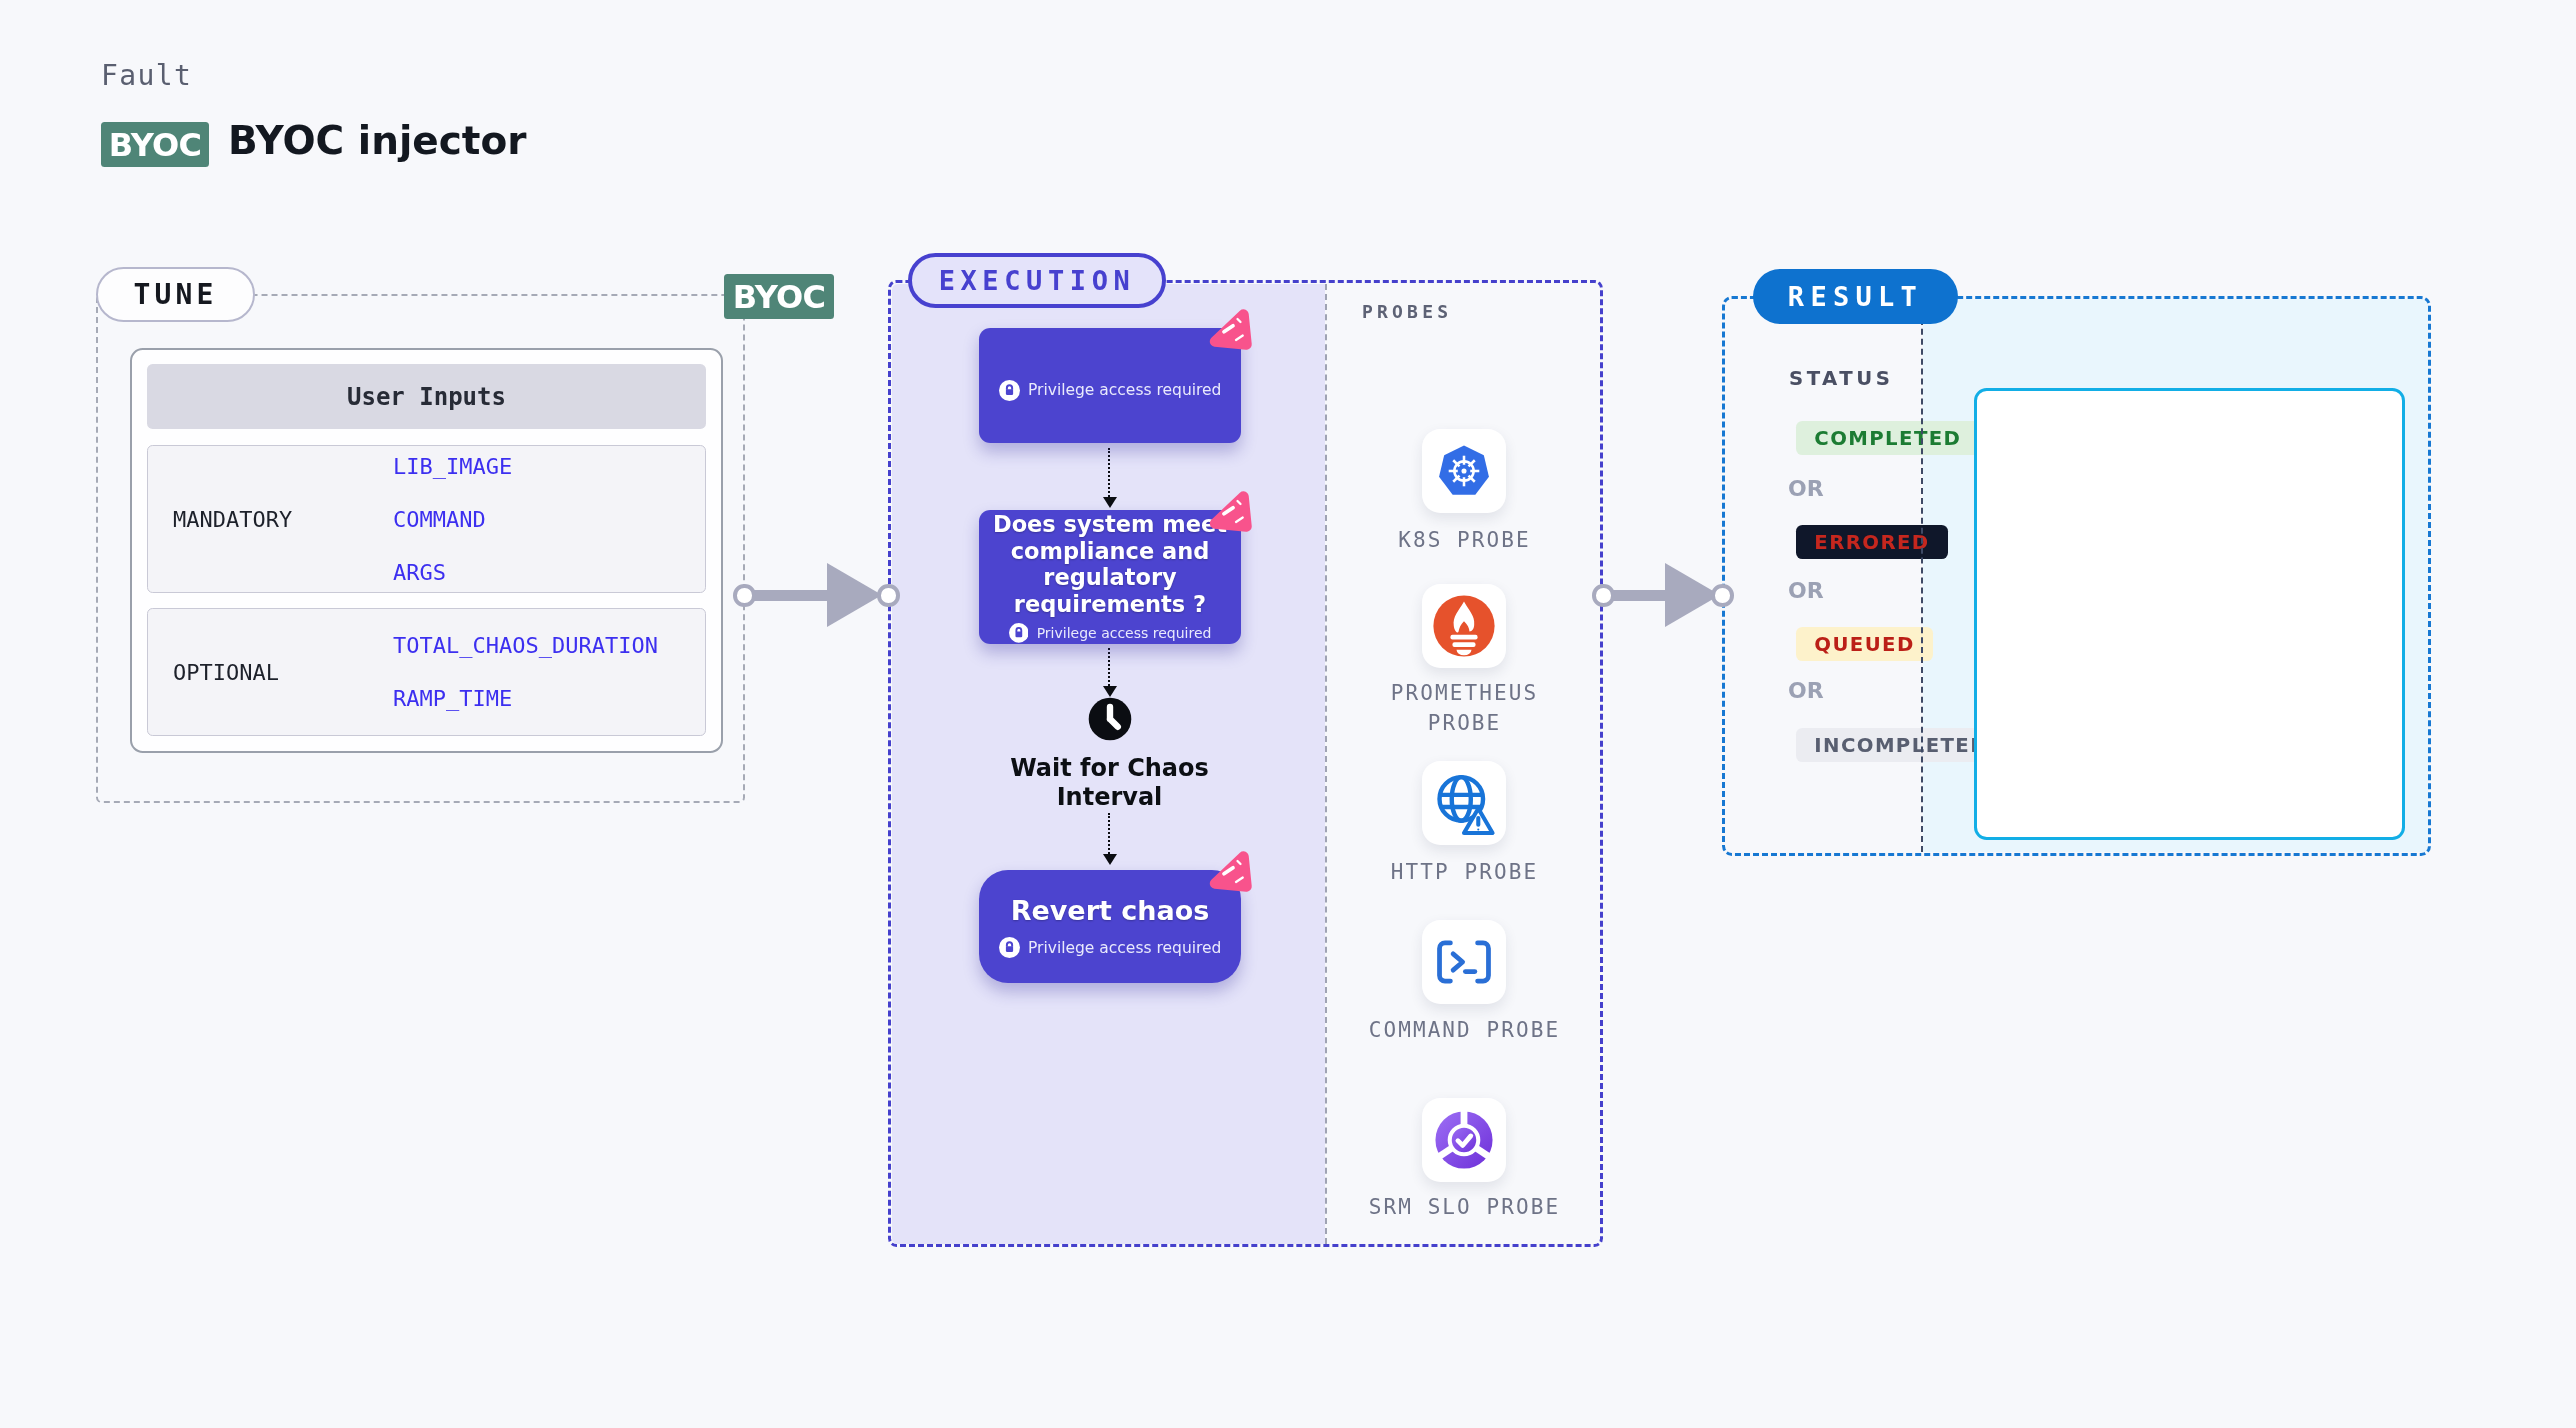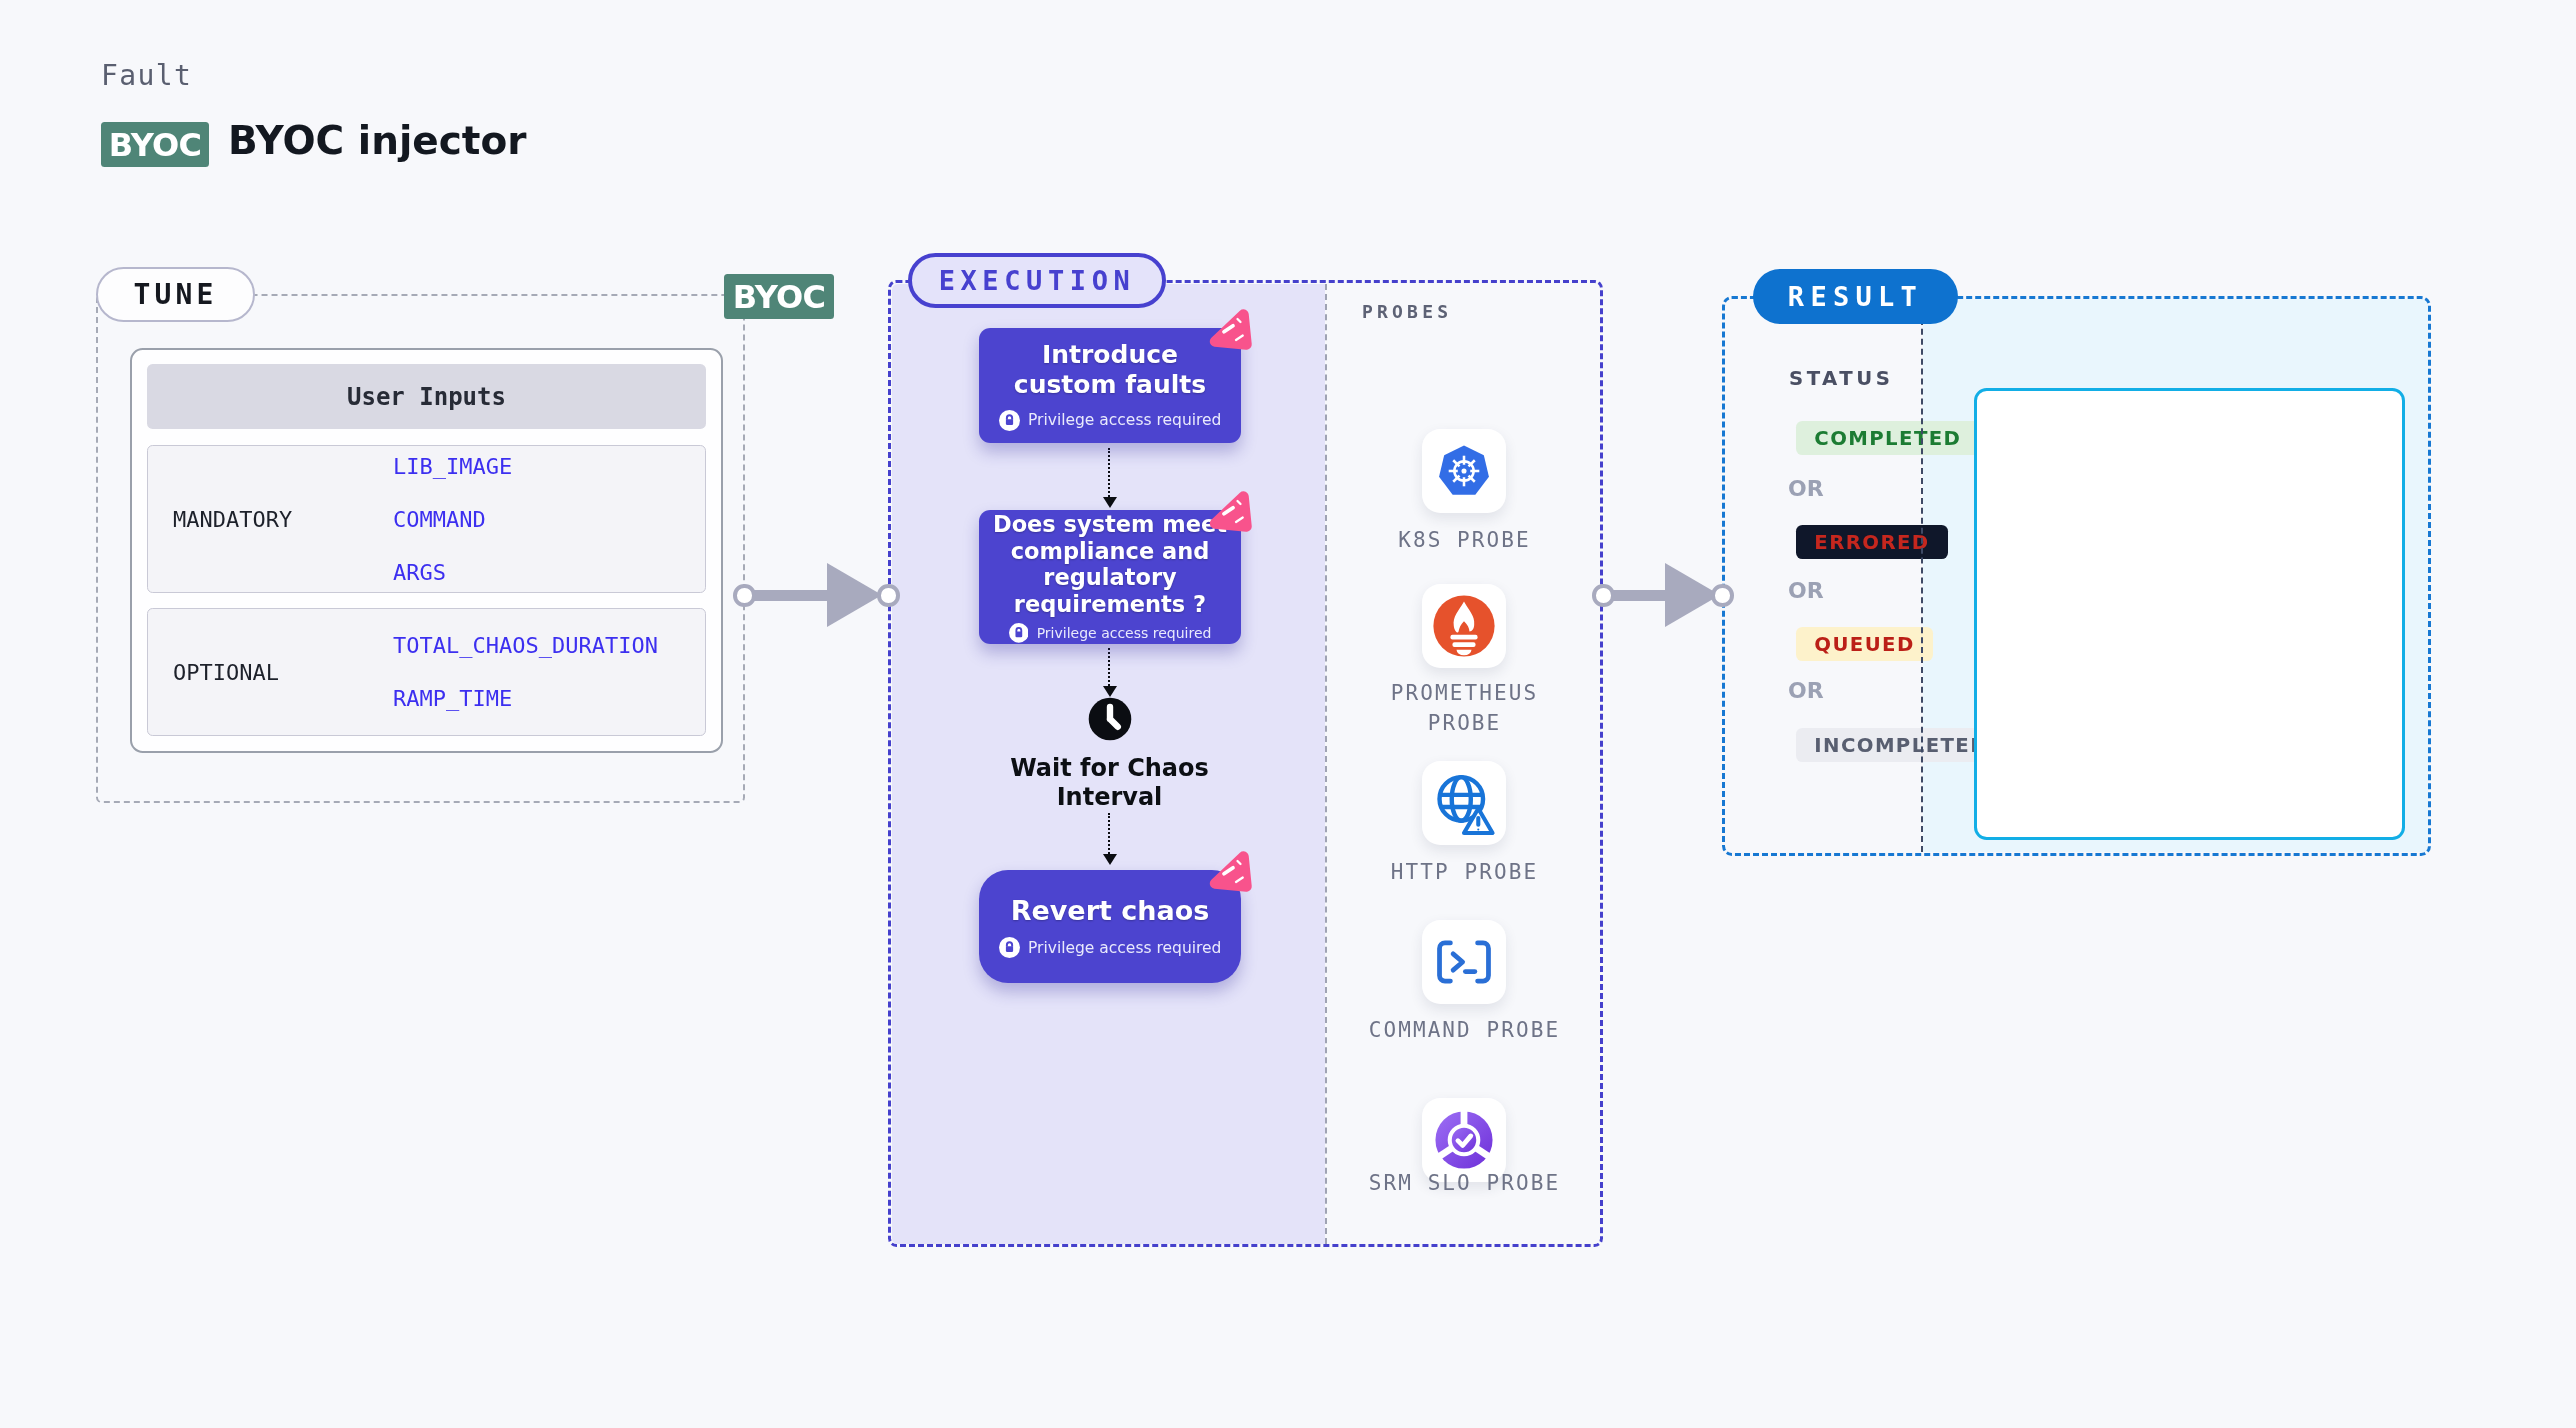--- a/index.html
+++ b/index.html
@@ -186,21 +186,20 @@
   <div class="abs exec-divider"></div>
   <div class="pill mono pill-exec">EXECUTION</div>
 
   <div class="node" style="top:328px; height:115px;">
     <svg class="node-pin" viewBox="0 0 64 64">
       <path d="M12 46 L50 10 L54 50 Z" fill="#f8538c" stroke="#f8538c" stroke-width="14" stroke-linejoin="round"></path>
       <line x1="24" y1="33" x2="36" y2="25" stroke="#ffffff" stroke-width="5" stroke-linecap="round"></line>
       <line x1="40" y1="44" x2="49" y2="38" stroke="#ffffff" stroke-width="3" stroke-linecap="round"></line>
       <line x1="42" y1="16" x2="46" y2="20" stroke="#ffffff" stroke-width="3" stroke-linecap="round"></line>
     </svg>
-    <div class="node-title" style="font-size:25px;">Introduce custom faults</div>
     <div class="priv">
       <svg width="21" height="21" viewBox="0 0 32 32">
         <circle cx="16" cy="16" r="16" fill="#ffffff"></circle>
         <path d="M12 15 v-3 a4 4 0 0 1 8 0 v3" stroke="#4c44cf" stroke-width="3" fill="none"></path>
         <rect x="10.5" y="14" width="11" height="9" rx="2" fill="#4c44cf"></rect>
       </svg>
       <span class="priv-text">Privilege access required</span>
     </div>
   </div>
 
@@ -325,21 +324,21 @@
       <circle cx="50" cy="50" r="42" fill="url(#srmGrad)"></circle>
       <g stroke="#ffffff" stroke-width="10">
         <line x1="50" y1="50" x2="50" y2="4"></line>
         <line x1="50" y1="50" x2="89" y2="76"></line>
         <line x1="50" y1="50" x2="11" y2="76"></line>
       </g>
       <circle cx="50" cy="50" r="21" fill="url(#srmGrad)" stroke="#ffffff" stroke-width="6"></circle>
       <path d="M41 51 l7 7 l12 -14" stroke="#ffffff" stroke-width="7" fill="none" stroke-linecap="round" stroke-linejoin="round"></path>
     </svg>
   </div>
-  <div class="mono probe-name" style="top:1168px;">SRM SLO PROBE</div>
+  <div class="mono probe-name" style="top:1192px;">SRM SLO PROBE</div>
 
   <div>
     <div class="ring" style="left:1592px; top:584px;"></div>
     <div class="arrow-line" style="left:1611px; width:61px;"></div>
     <div class="arrow-head" style="left:1665px;"></div>
     <div class="ring" style="left:1711px; top:584px;"></div>
   </div>
 
   <div class="abs result-cyan"></div>
   <div class="abs result-box"></div>

